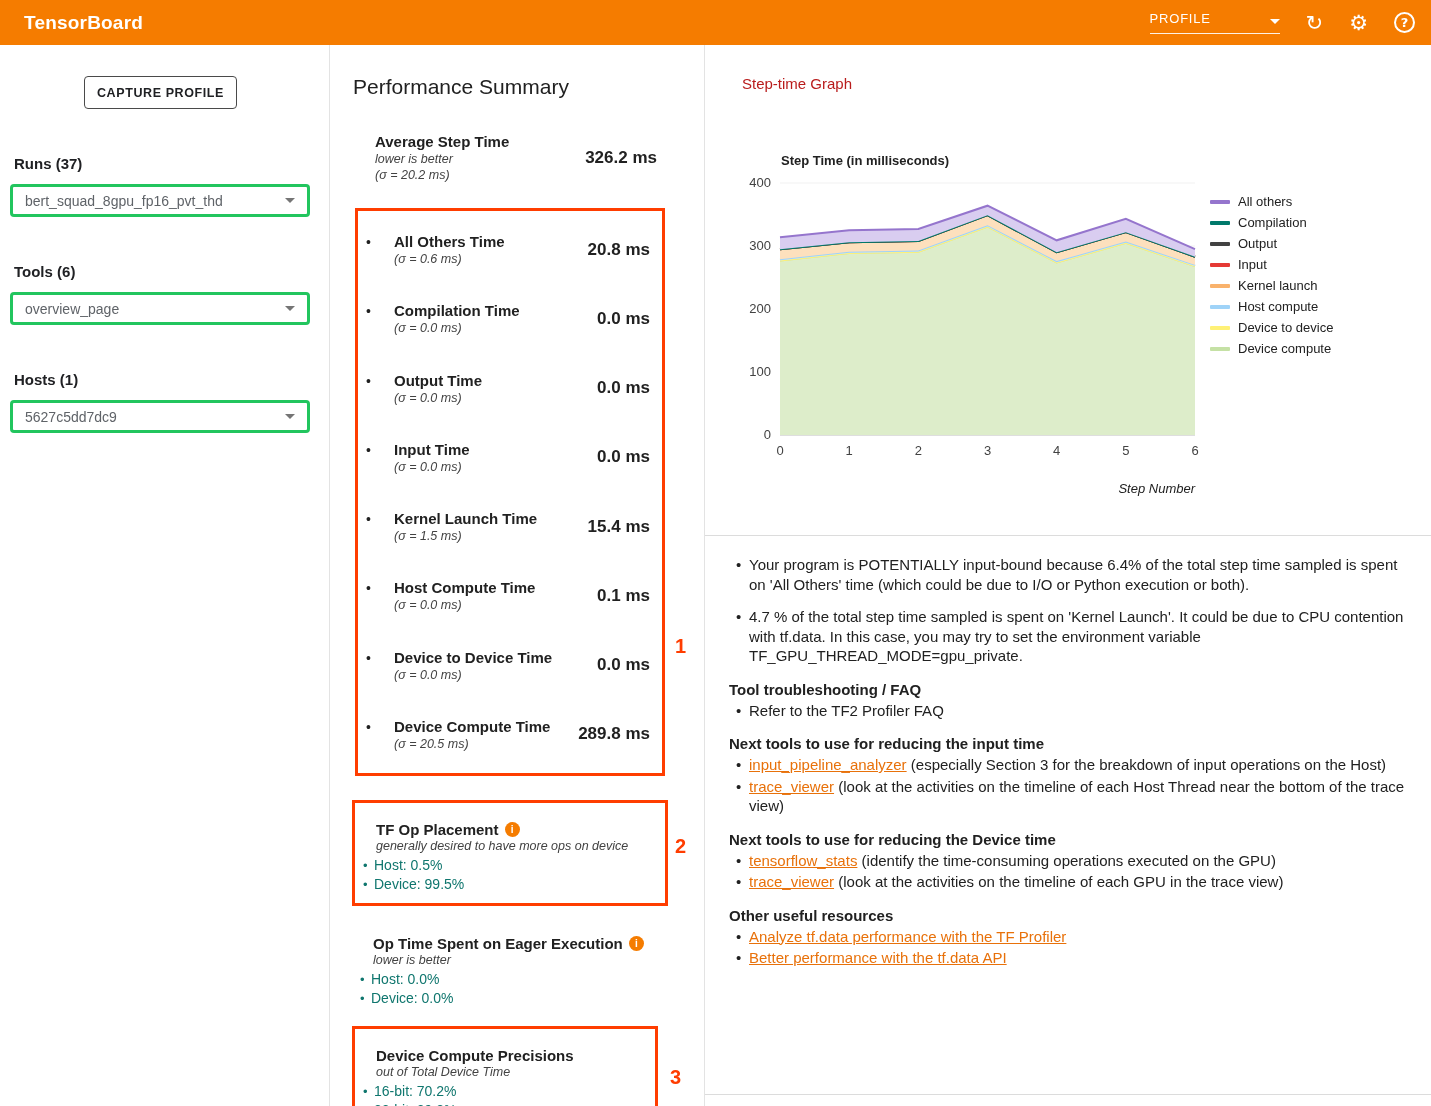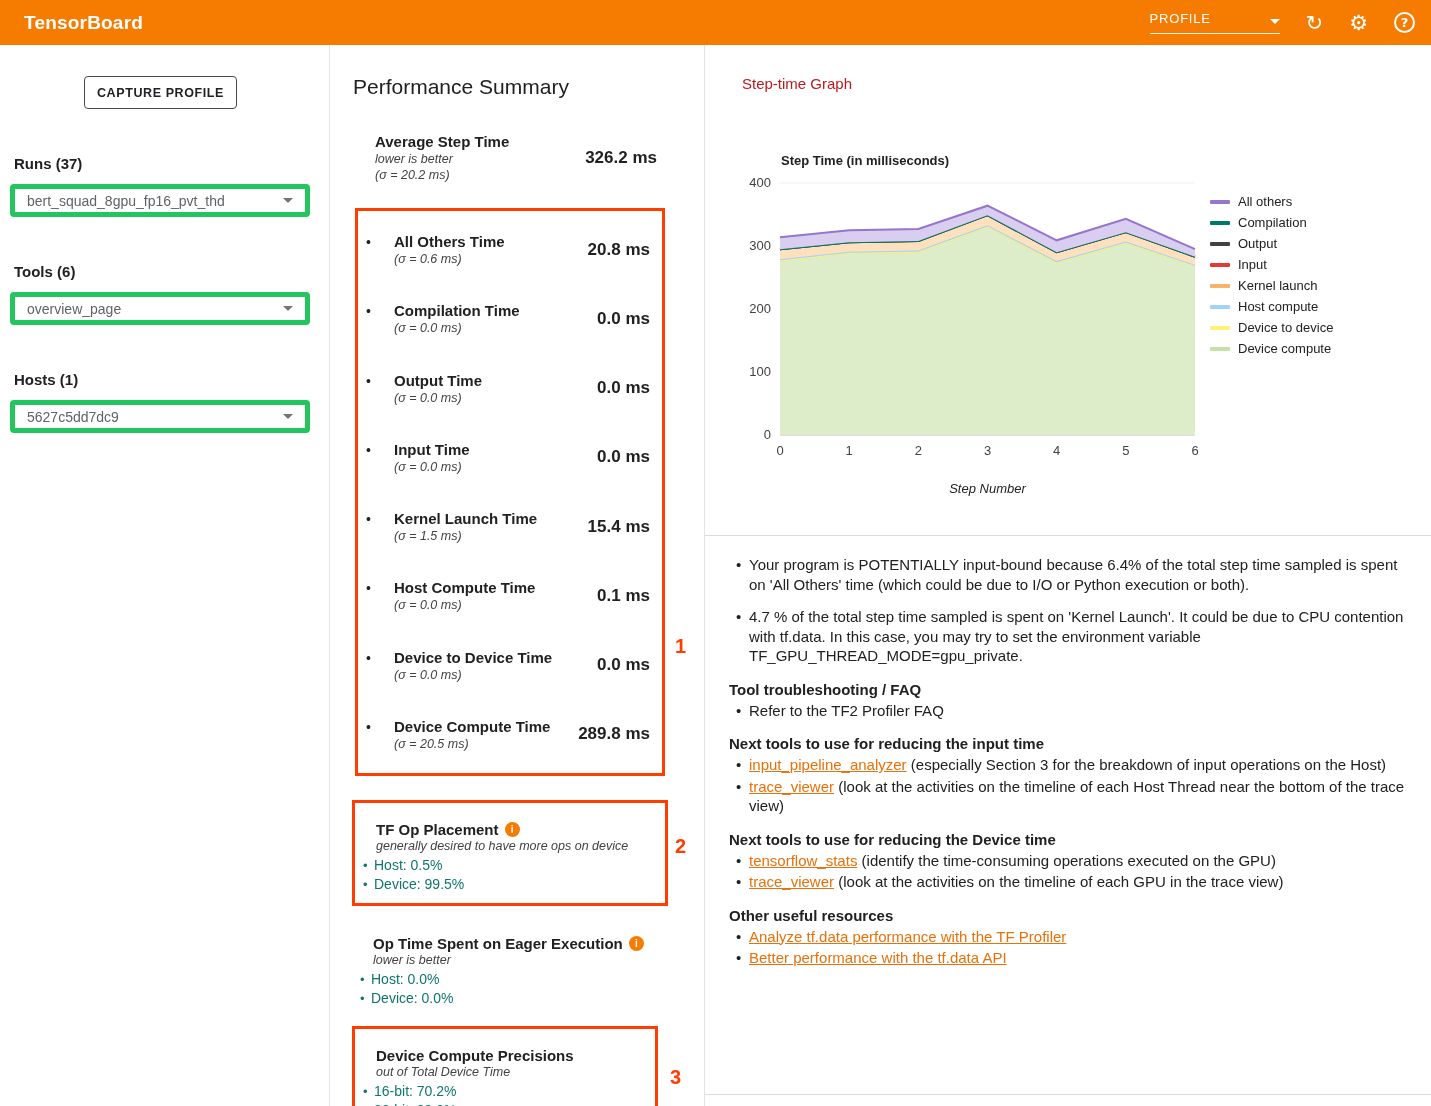--- a/index.html
+++ b/index.html
@@ -23,21 +23,21 @@
              font-weight:bold; display:flex; align-items:center; justify-content:center; }
 
   
   .sidebar { position:absolute; top:45px; left:0; width:330px; height:1061px; background:#fff;
              border-right:1px solid #e3e3e3; }
   .capture-btn { position:absolute; left:84px; top:31px; width:153px; height:33px; border:1px solid #4a4a4a;
                  border-radius:4px; background:#fff; font-size:12.5px; font-weight:bold; letter-spacing:0.6px;
                  color:#202124; font-family:inherit; cursor:pointer; }
   .side-label { position:absolute; left:14px; font-size:15px; font-weight:bold; color:#202124; }
   .lbl-runs { top:110px; } .lbl-tools { top:218px; } .lbl-hosts { top:326px; }
-  .side-select { position:absolute; left:10px; width:300px; height:33px; border:5px solid #22c55e;
+  .side-select { position:absolute; left:10px; width:300px; height:33px; border:3px solid #22c55e;
                  border-radius:4px; display:flex; align-items:center; justify-content:space-between;
                  padding:0 12px; font-size:14px; color:#5f6368; cursor:pointer; background:#fff; }
   .sel-runs { top:139px; } .sel-tools { top:247px; } .sel-hosts { top:355px; }
   .caret-down-g { width:0; height:0; border-left:5px solid transparent; border-right:5px solid transparent;
                   border-top:5px solid #757575; }
 
   
   .middle { position:absolute; top:45px; left:330px; width:375px; height:1061px;
             border-right:1px solid #e3e3e3; overflow:hidden; background:#fff; }
   .ps-title { position:absolute; left:23px; top:30px; font-size:21px; color:#212121; }
@@ -66,21 +66,21 @@
   .sec-list { margin-top:3px; list-style:none; }
   .sec-item { position:relative; padding-left:13px; font-size:14px; color:#0f766e; line-height:19px; }
   .sec-item::before { content:"•"; position:absolute; left:2px; font-size:13px; }
 
   
   .rightcol { position:absolute; top:45px; left:705px; width:726px; height:1061px; overflow:hidden; background:#fff; }
   .graph-title { position:absolute; left:37px; top:30px; font-size:15px; color:#b91c1c; }
   .chart-title { position:absolute; left:76px; top:108px; font-size:13px; font-weight:bold; color:#212121; }
   #step-chart { position:absolute; left:35px; top:132px; }
   #step-chart text { font-family:"Liberation Sans", sans-serif; font-size:13px; fill:#424242; }
-  .x-axis-label { position:absolute; left:75px; top:436px; width:415px; text-align:center; font-size:13px;
+  .x-axis-label { position:absolute; left:75px; top:436px; width:415px; text-align:right; font-size:13px;
                   font-style:italic; color:#212121; }
   .legend { position:absolute; left:505px; top:146px; }
   .legend-item { display:flex; align-items:center; height:21px; }
   .swatch { width:20px; height:4px; border-radius:1px; display:inline-block; }
   .legend-label { margin-left:8px; font-size:13px; color:#212121; }
   .divider { position:absolute; left:0; width:726px; border-top:1px solid #dcdcdc; }
   .div-top { top:490px; } .div-bottom { top:1049px; }
   .reco { position:absolute; left:24px; top:510px; width:684px; color:#212121; }
   .reco-title { font-size:21px; font-weight:normal; margin-bottom:14px; }
   .reco ul { list-style:none; padding-left:20px; }

